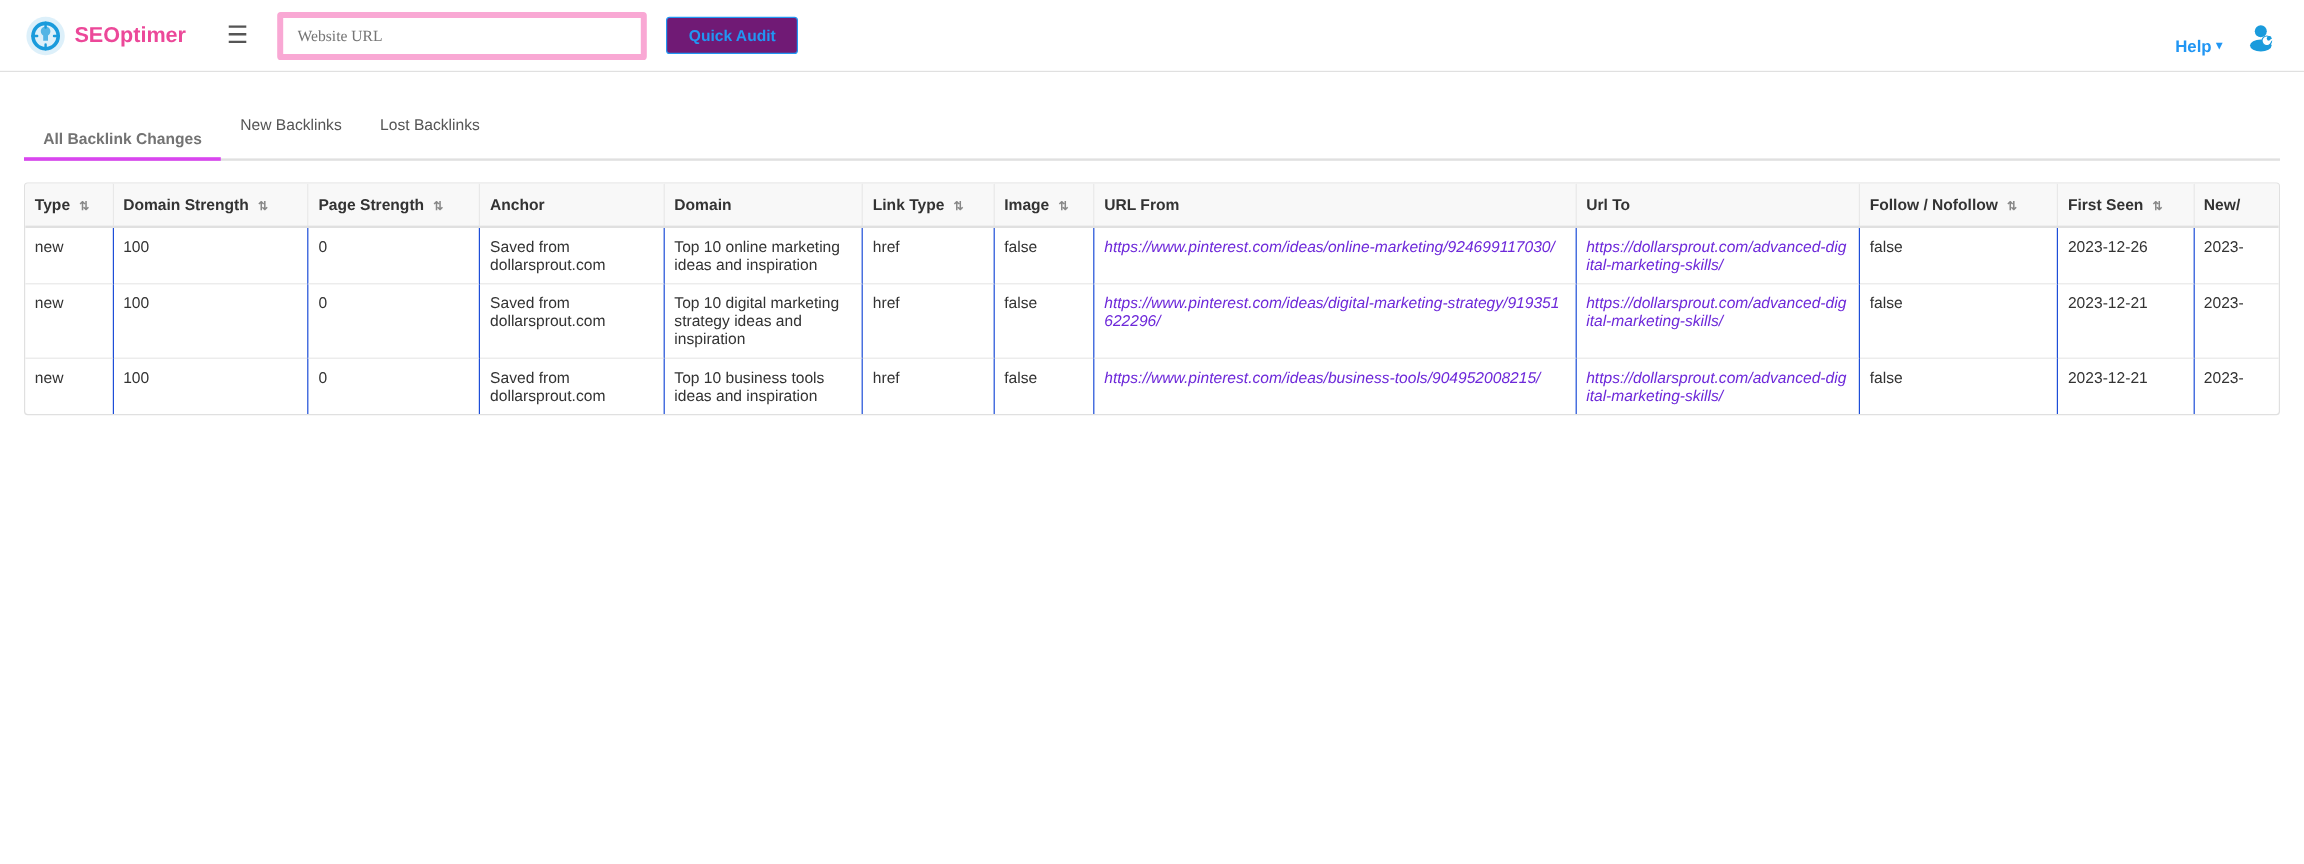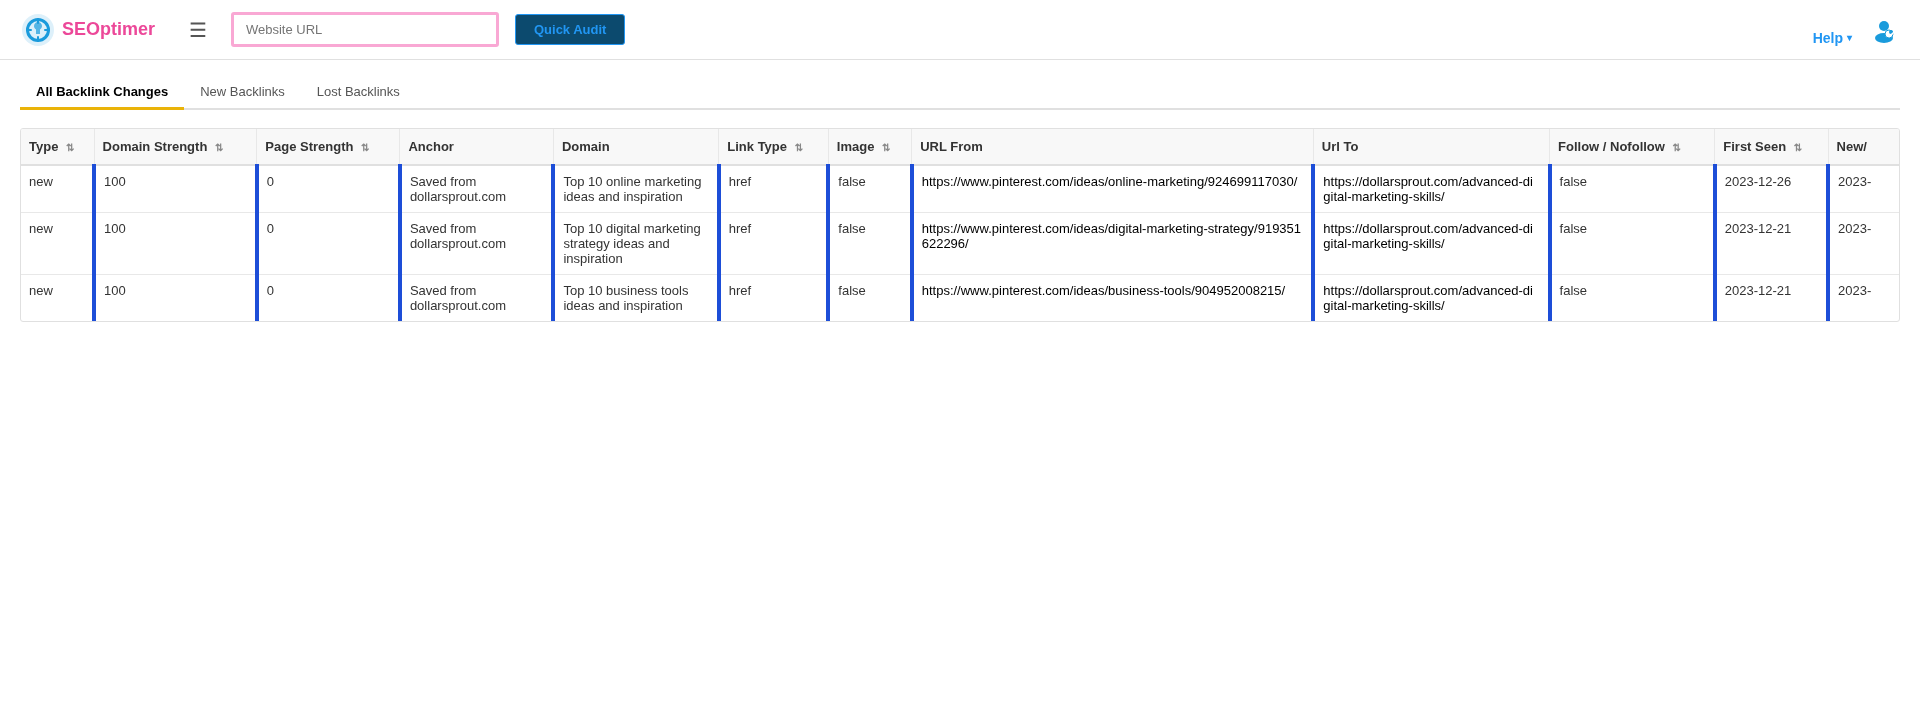--- a/index.html
+++ b/index.html
@@ -32,31 +32,32 @@
     }
     .hamburger {
       font-size: 20px;
       cursor: pointer;
       color: #555;
       padding: 4px 8px;
       background: none;
       border: none;
     }
     .url-input {
-      width: 268px;
+      width: 308px;
       padding: 7px 12px;
-      border: 3px solid #f9a8d4;
+      border: 5px solid #f9a8d4;
       border-radius: 3px;
       font-size: 13px;
       color: #999;
       outline: none;
+      font-family: Liberation Serif, serif;
     }
     .quick-audit-btn {
       padding: 7px 18px;
-      background: #0c4a6e;
+      background: #701a75;
       border: 1px solid #2196F3;
       color: #2196F3;
       border-radius: 3px;
       font-size: 13px;
       cursor: pointer;
       font-weight: 600;
     }
     .header-right {
       margin-left: auto;
       display: flex;
@@ -102,23 +103,24 @@
       font-size: 13px;
       cursor: pointer;
       border: none;
       background: none;
       color: #555;
       font-weight: 500;
       border-bottom: 3px solid transparent;
       margin-bottom: -2px;
     }
     .tab.active {
-      color: #000000;
-      border-bottom: 3px solid #eab308;
+      color: #737373;
+      border-bottom: 3px solid #d946ef;
       font-weight: 600;
+      margin-top: 24px;
     }
 
     
     .controls-row {
       display: flex;
       align-items: center;
       justify-content: space-between;
       margin-bottom: 12px;
     }
     .show-entries {
@@ -181,27 +183,28 @@
       color: #888;
     }
     tbody tr {
       border-bottom: 1px solid #e8e8e8;
     }
     tbody tr:last-child { border-bottom: none; }
     tbody td {
       padding: 8px 8px;
       vertical-align: top;
       color: #333;
-      border-right: 4px solid #1d4ed8;
+      border-right: 1px solid #1d4ed8;
     }
     tbody td:last-child { border-right: none; }
     .link-cell a {
-      color: #000000;
+      color: #6d28d9;
       text-decoration: none;
       word-break: break-all;
+      font-style: italic;
     }
     .col-type { width: 45px; }
     .col-domain { width: 80px; }
     .col-page { width: 70px; }
     .col-anchor { width: 130px; }
     .col-title { width: 140px; }
     .col-link { width: 60px; }
     .col-image { width: 60px; }
     .col-urlfrom { width: 340px; }
     .col-urlto { width: 200px; }

